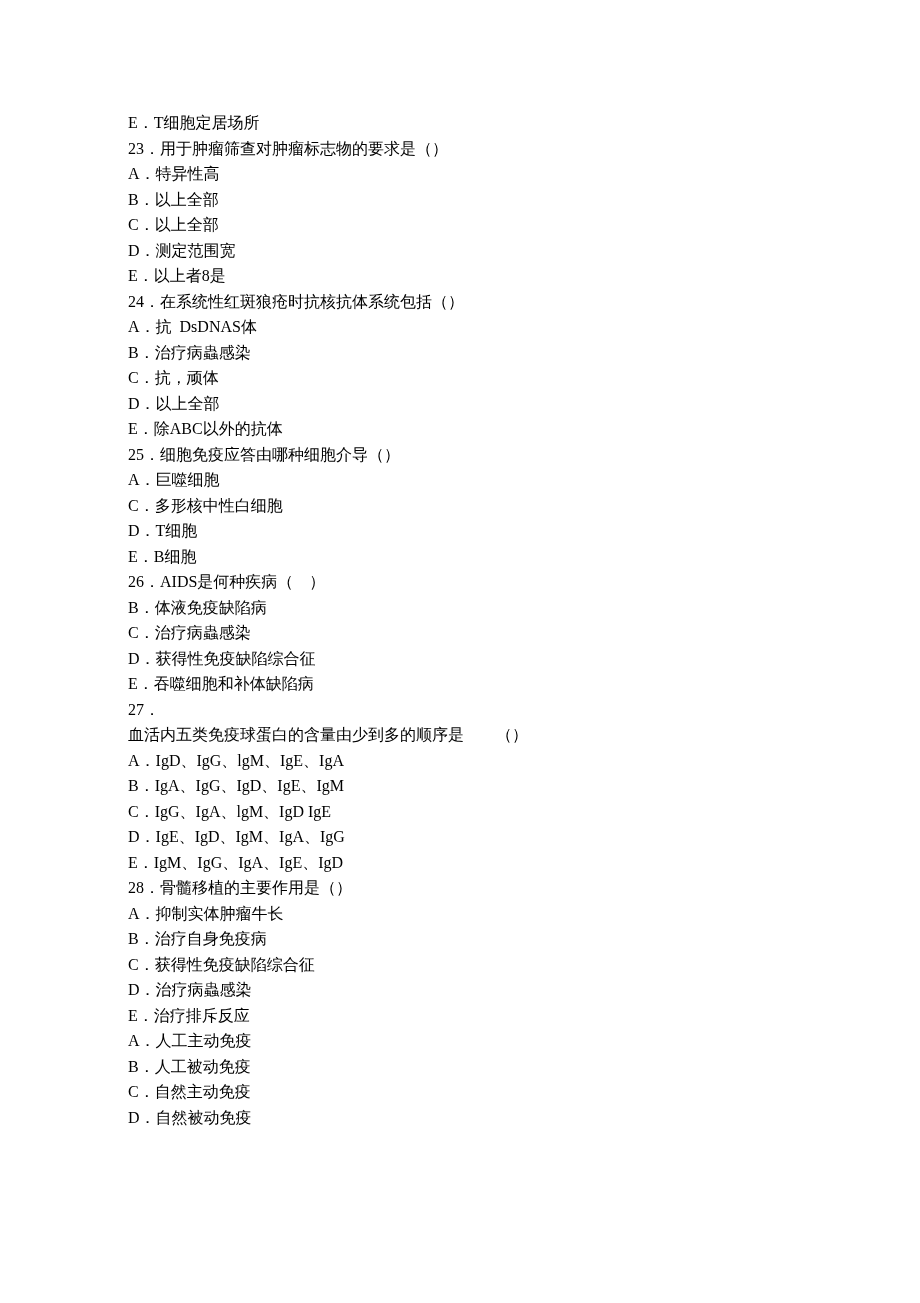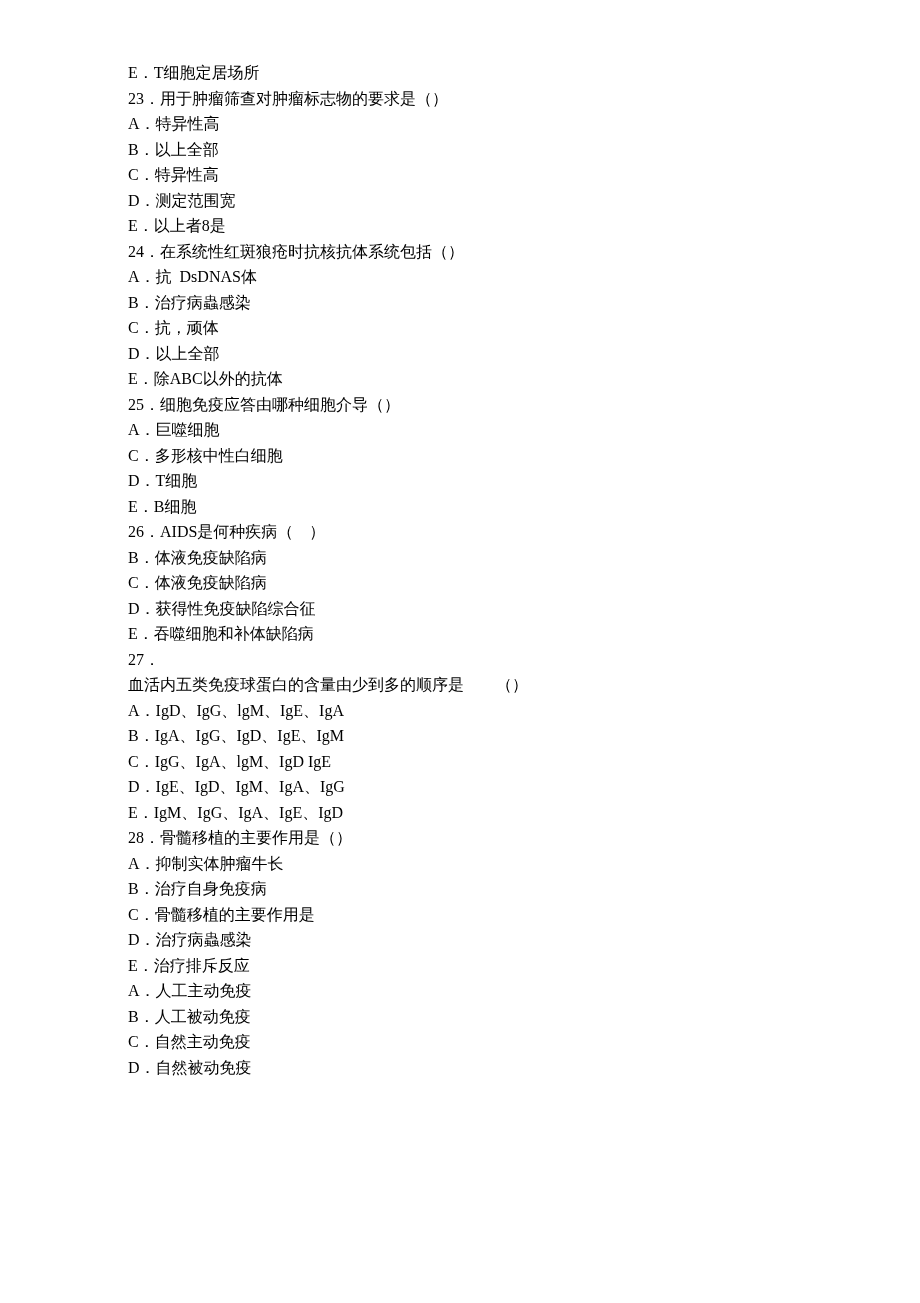--- a/index.html
+++ b/index.html
@@ -3,66 +3,66 @@
   <meta charset="utf-8">
   <style>
     body {
       margin: 0;
       padding: 0;
       background: #ffffff;
       font-family: "SimSun", "宋体", serif;
       width: 920px;
     }
     .page {
-      padding: 60px 128px 60px 128px;
+      padding: 110px 128px 60px 128px;
       font-size: 16px;
       line-height: 25.5px;
       color: #000000;
     }
     .line {
       white-space: pre-wrap;
     }
   </style>
 </head>
 <body>
 
 <div class="page">
   <div class="line">E．T细胞定居场所</div>
   <div class="line">23．用于肿瘤筛查对肿瘤标志物的要求是（）</div>
   <div class="line">A．特异性高</div>
   <div class="line">B．以上全部</div>
-  <div class="line">C．特异性高</div>
+  <div class="line">C．以上全部</div>
   <div class="line">D．测定范围宽</div>
   <div class="line">E．以上者8是</div>
   <div class="line">24．在系统性红斑狼疮时抗核抗体系统包括（）</div>
   <div class="line">A．抗  DsDNAS体</div>
   <div class="line">B．治疗病蟲感染</div>
   <div class="line">C．抗，顽体</div>
   <div class="line">D．以上全部</div>
   <div class="line">E．除ABC以外的抗体</div>
   <div class="line">25．细胞免疫应答由哪种细胞介导（）</div>
   <div class="line">A．巨噬细胞</div>
   <div class="line">C．多形核中性白细胞</div>
   <div class="line">D．T细胞</div>
   <div class="line">E．B细胞</div>
   <div class="line">26．AIDS是何种疾病（　）</div>
   <div class="line">B．体液免疫缺陷病</div>
-  <div class="line">C．体液免疫缺陷病</div>
+  <div class="line">C．治疗病蟲感染</div>
   <div class="line">D．获得性免疫缺陷综合征</div>
   <div class="line">E．吞噬细胞和补体缺陷病</div>
   <div class="line">27．</div>
   <div class="line">血活内五类免疫球蛋白的含量由少到多的顺序是　　（）</div>
   <div class="line">A．IgD、IgG、lgM、IgE、IgA</div>
   <div class="line">B．IgA、IgG、IgD、IgE、IgM</div>
   <div class="line">C．IgG、IgA、lgM、IgD IgE</div>
   <div class="line">D．IgE、IgD、IgM、IgA、IgG</div>
   <div class="line">E．IgM、IgG、IgA、IgE、IgD</div>
   <div class="line">28．骨髓移植的主要作用是（）</div>
   <div class="line">A．抑制实体肿瘤牛长</div>
   <div class="line">B．治疗自身免疫病</div>
-  <div class="line">C．骨髓移植的主要作用是</div>
+  <div class="line">C．获得性免疫缺陷综合征</div>
   <div class="line">D．治疗病蟲感染</div>
   <div class="line">E．治疗排斥反应</div>
   <div class="line">A．人工主动免疫</div>
   <div class="line">B．人工被动免疫</div>
   <div class="line">C．自然主动免疫</div>
   <div class="line">D．自然被动免疫</div>
 </div>
 
 </body></html>

